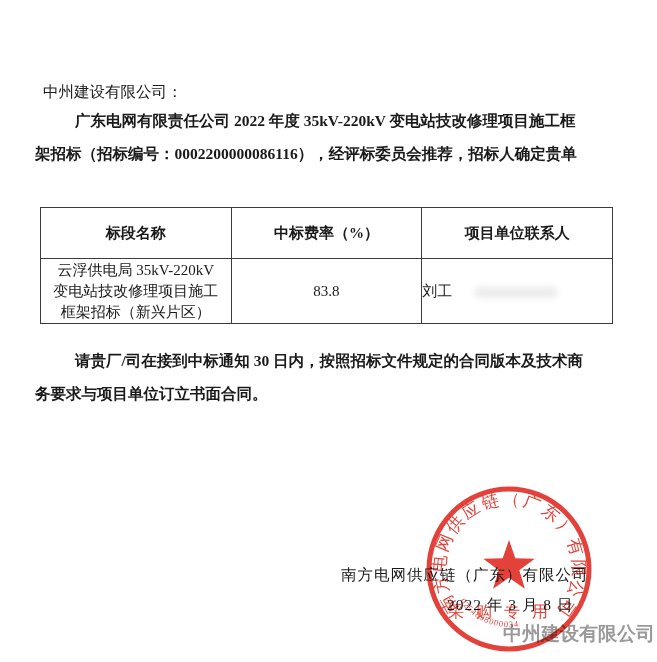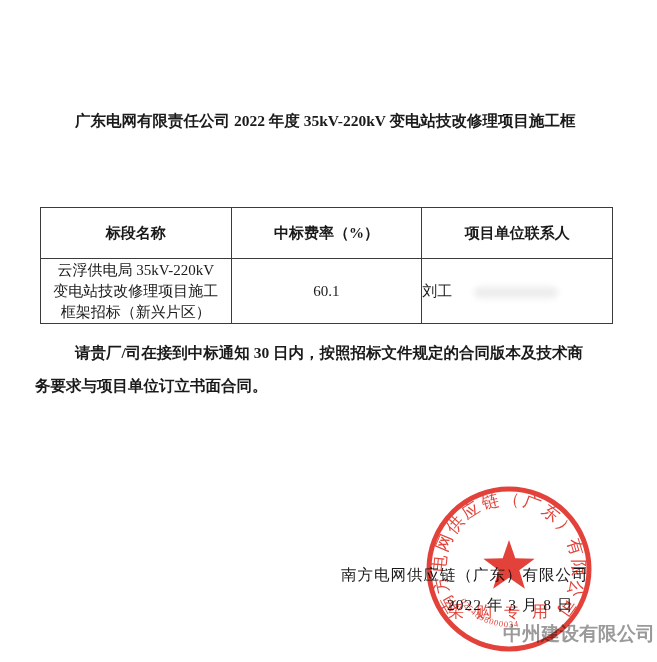--- a/index.html
+++ b/index.html
@@ -17,21 +17,21 @@
     margin:0;
   }
   .salutation{
     position:absolute;left:43px;top:82px;
     font-size:15.5px;
   }
   .para{position:absolute;left:35px;width:588px;font-size:15.5px;font-weight:bold;}
   .para .line{height:33px;line-height:33px;white-space:nowrap;}
   .para .indent{padding-left:40px;}
   .p1{top:104px;}
-  .p2{top:336px;}
+  .p2{top:344px;}
   table.award{
     position:absolute;left:40px;top:207px;
     width:573px;border-collapse:collapse;table-layout:fixed;
   }
   table.award th,table.award td{
     border:1.6px solid #3b3b3b;
     font-size:15px;
     padding:0;
   }
   table.award th{height:50px;font-weight:bold;text-align:center;}
@@ -65,41 +65,43 @@
   }
   .stamp svg{display:block;}
   .stamp text{font-family:"Liberation Serif","DejaVu Serif",serif;}
 </style>
 </head>
 <body>
 
 <div class="page">
 
 
+  <div class="salutation">中州建设有限公司：</div>
 
   <div class="para p1">
     <div class="line indent">广东电网有限责任公司 2022 年度 35kV-220kV 变电站技改修理项目施工框</div>
+    <div class="line">架招标（招标编号：0002200000086116），经评标委员会推荐，招标人确定贵单</div>
   </div>
 
   <table class="award">
     <thead>
       <tr>
         <th>标段名称</th>
         <th>中标费率（%）</th>
         <th>项目单位联系人</th>
       </tr>
     </thead>
     <tbody>
       <tr>
         <td class="section-cell">
           <div>云浮供电局 35kV-220kV</div>
           <div>变电站技改修理项目施工</div>
           <div>框架招标（新兴片区）</div>
         </td>
-        <td class="rate-cell">60.1</td>
+        <td class="rate-cell">83.8</td>
         <td class="contact-cell">
           <span>刘工</span><span class="redact"></span>
         </td>
       </tr>
     </tbody>
   </table>
 
   <div class="para p2">
     <div class="line indent">请贵厂/司在接到中标通知 30 日内，按照招标文件规定的合同版本及技术商</div>
     <div class="line">务要求与项目单位订立书面合同。</div>

